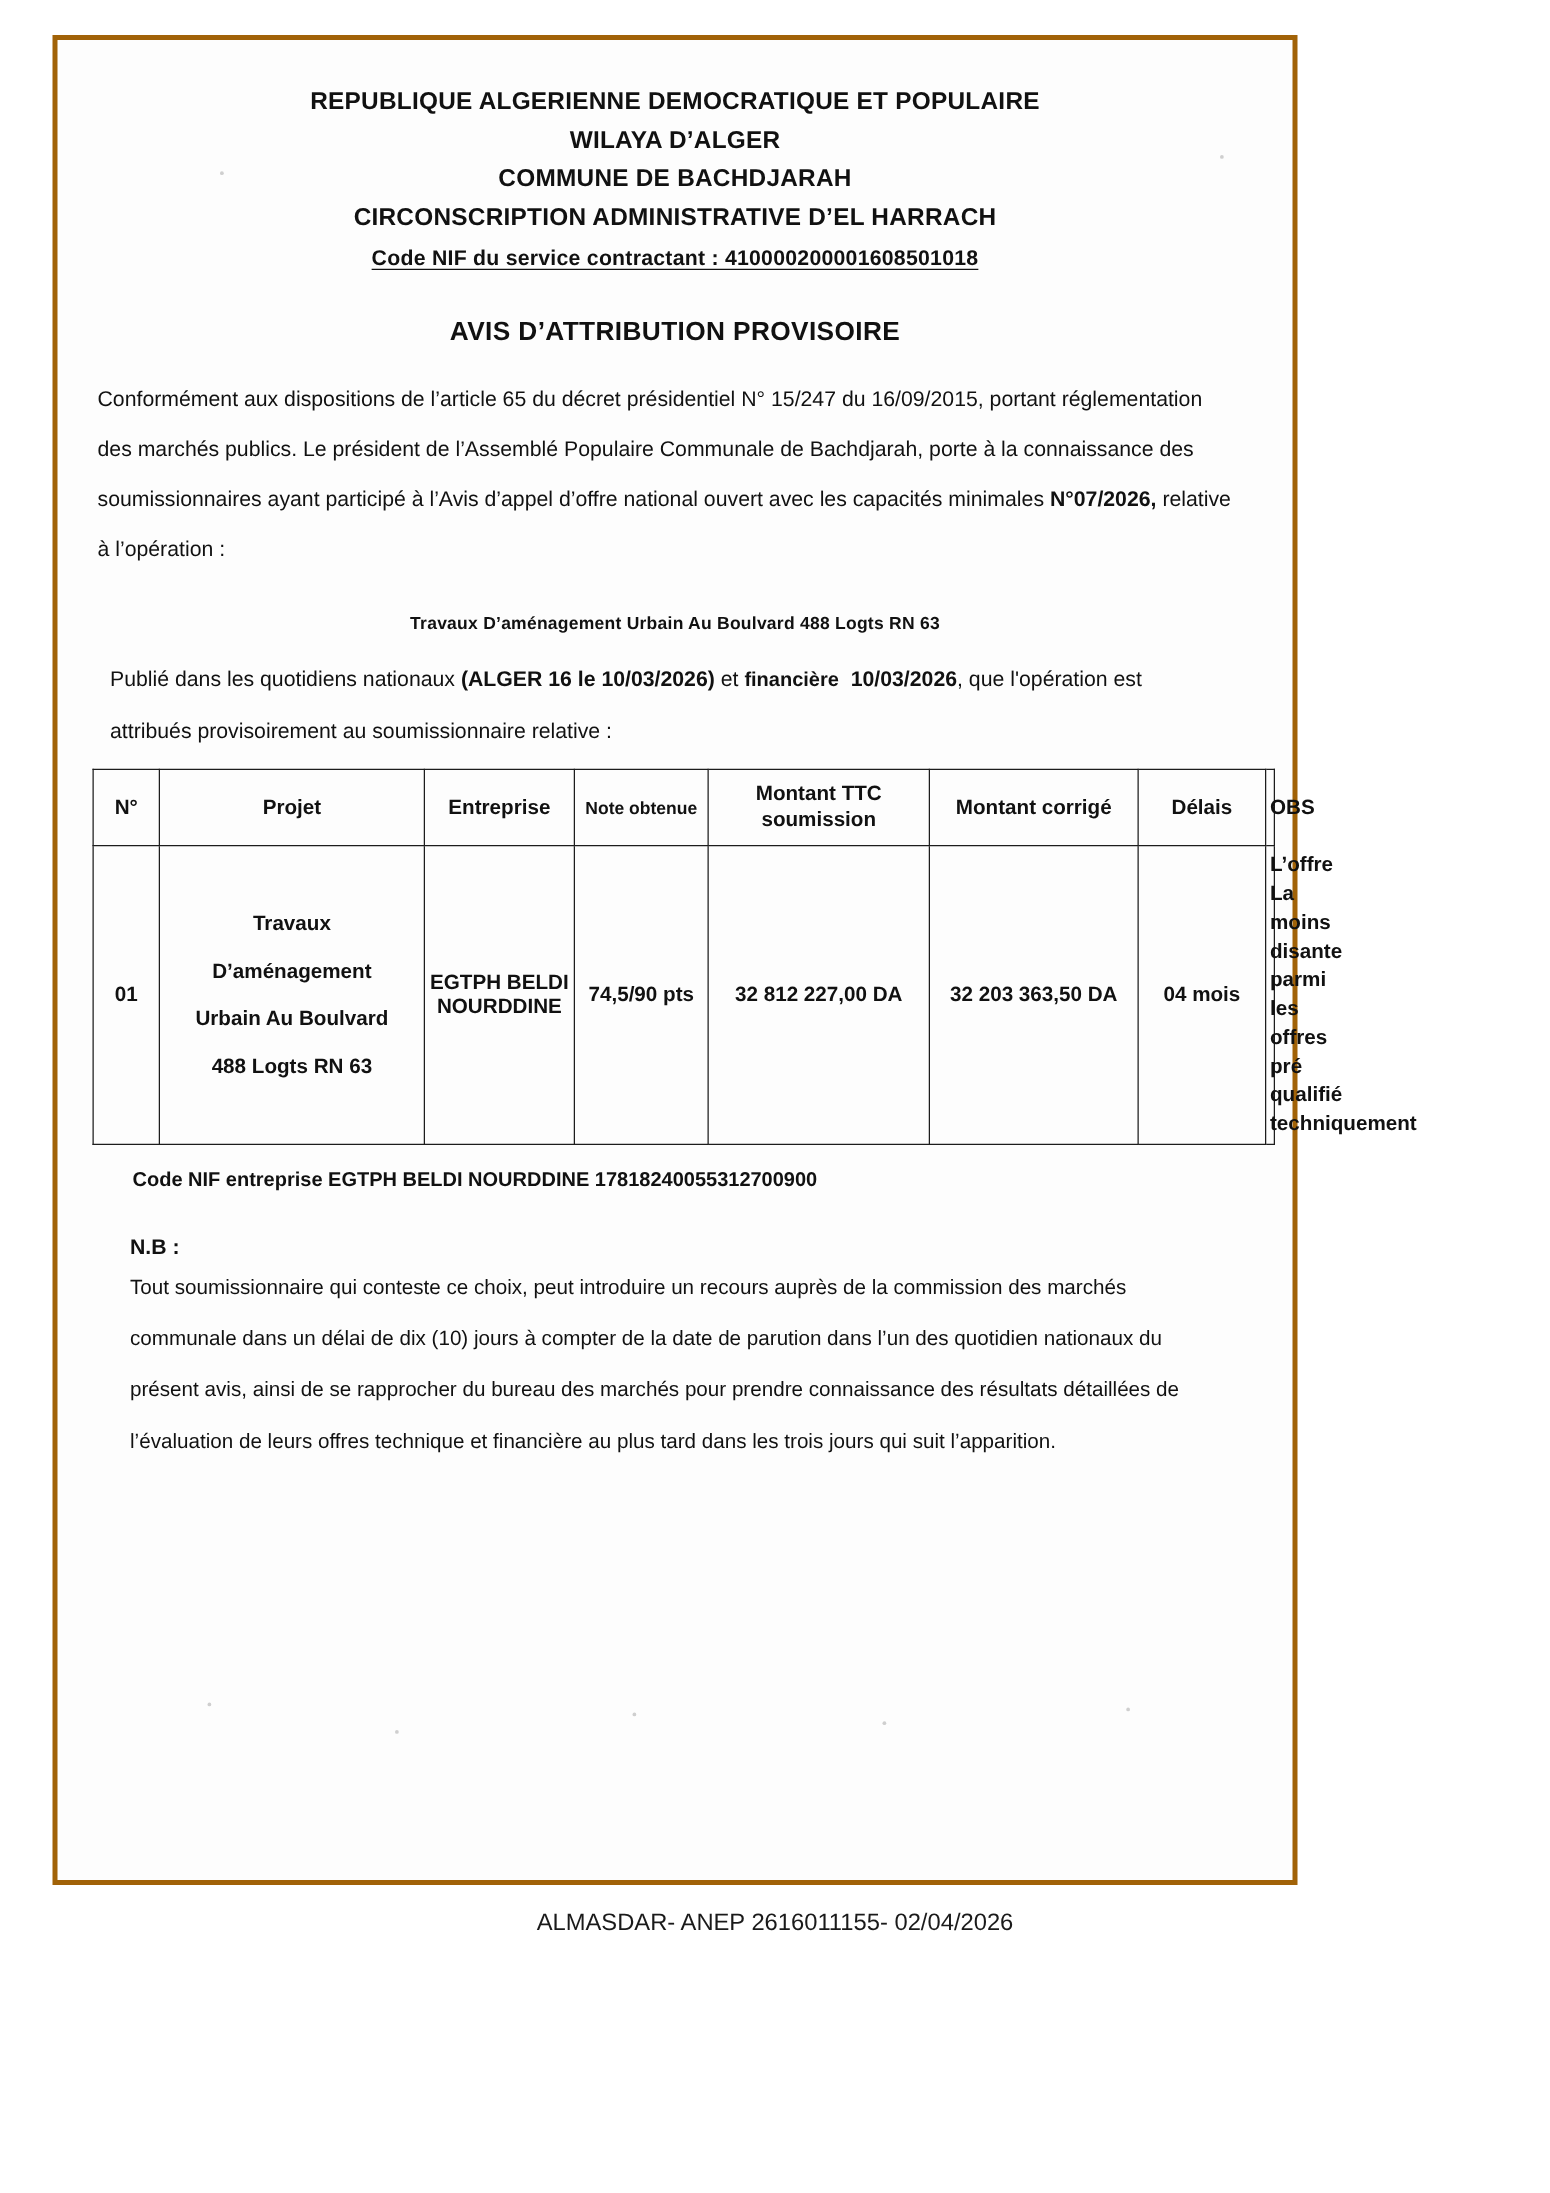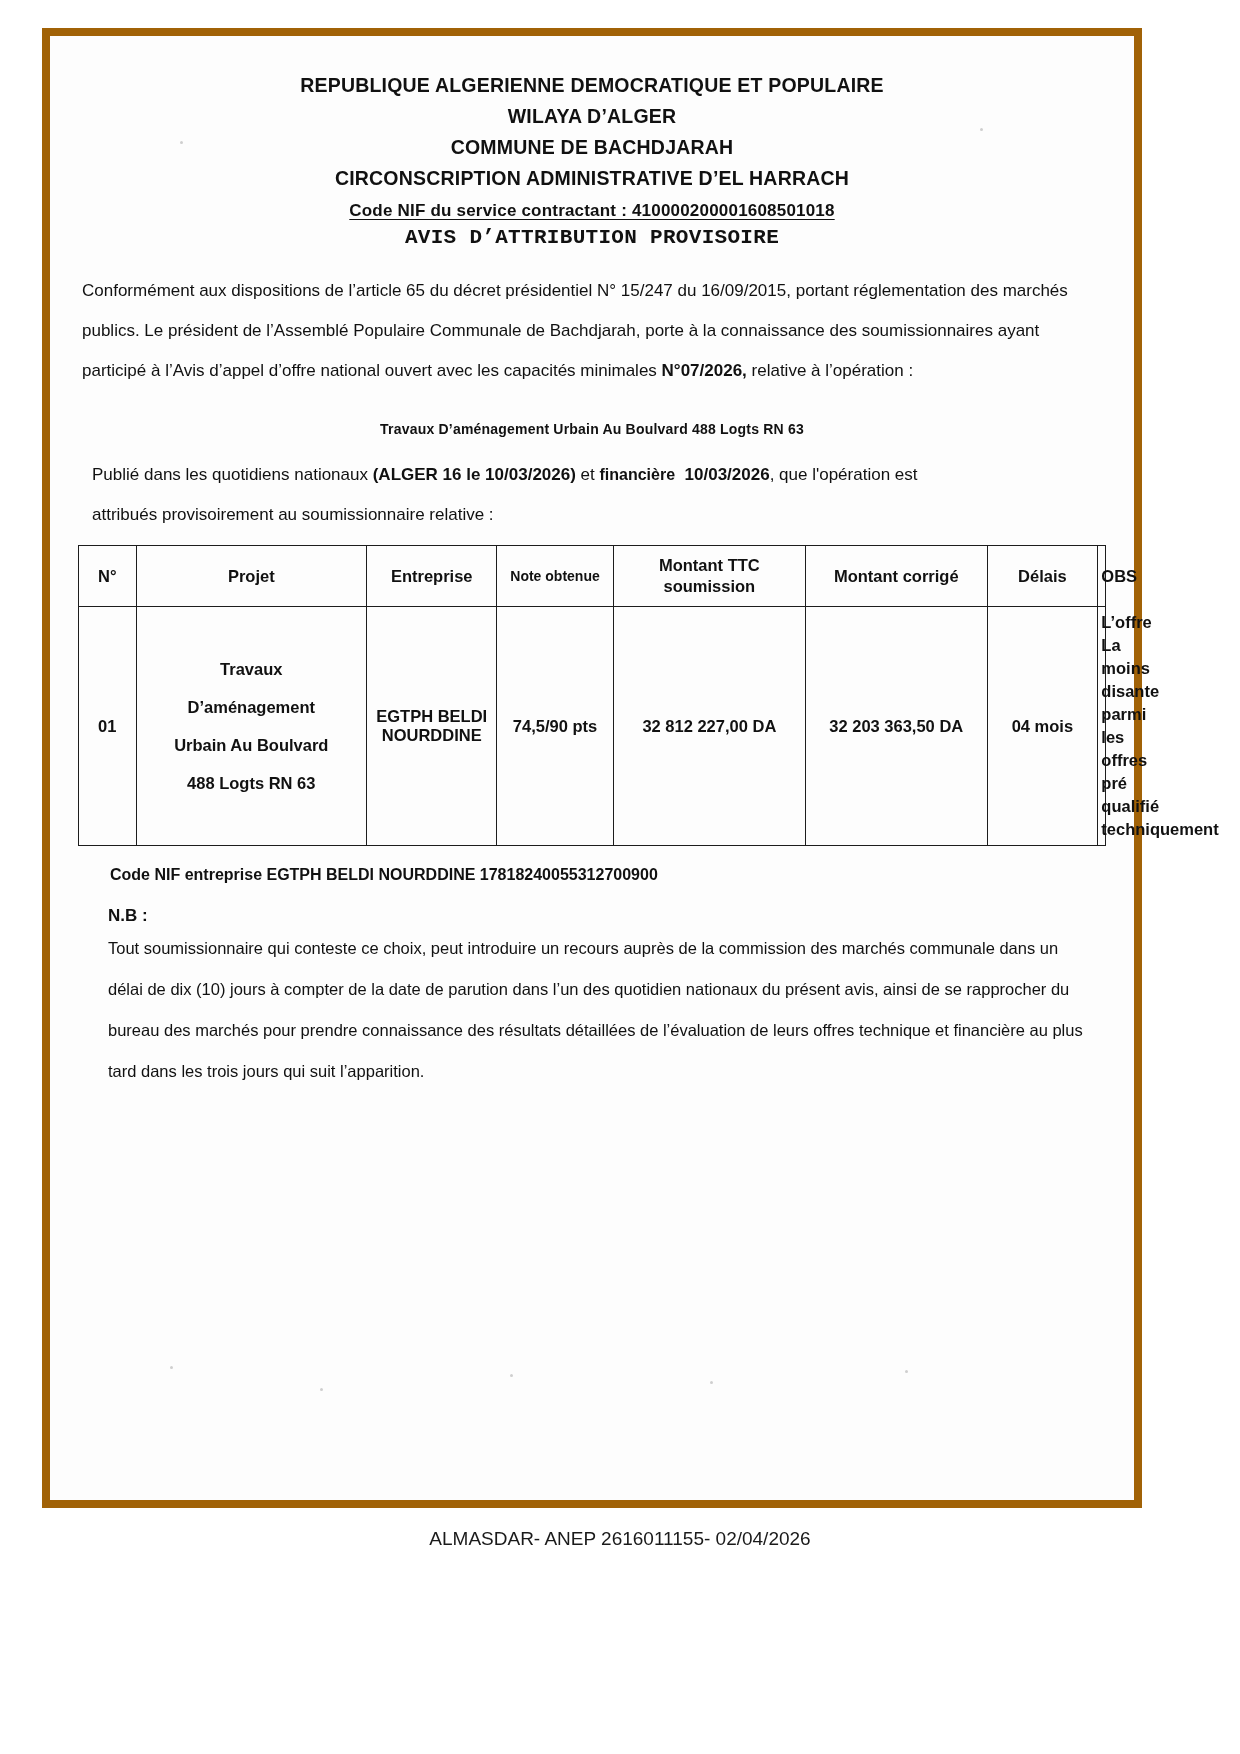--- a/index.html
+++ b/index.html
@@ -14,23 +14,23 @@
     color: #111111;
     position: relative;
     overflow: hidden;
   }
 
   
   .page-frame {
     position: absolute;
     left: 42px;
     top: 28px;
-    width: 1100px;
+    width: 996px;
     height: 1480px;
-    border: 8px solid #a16207;
+    border: 4px solid #a16207;
     box-sizing: border-box;
     background: #fdfdfd;
   }
 
   .page-inner {
     padding: 34px 28px 0 28px;
     box-sizing: border-box;
     height: 100%;
   }
 
@@ -50,22 +50,22 @@
     line-height: 30px;
     text-decoration: underline;
     text-underline-offset: 3px;
     margin-top: 2px;
   }
 
   .avis-title {
     text-align: center;
     font-size: 21px;
     font-weight: bold;
+    margin-top: 32px;
     letter-spacing: 0.3px;
-    font-family: Liberation Mono, monospace;
   }
 
   
   .intro {
     margin-top: 22px;
     font-size: 17px;
     line-height: 40px;
     text-align: left;
     padding: 0 14px 0 4px;
   }
@@ -146,21 +146,21 @@
     font-size: 16px;
     font-weight: bold;
     margin-top: 20px;
     padding-left: 32px;
   }
 
   
   .nb-label {
     font-size: 17px;
     font-weight: bold;
-    margin-top: 22px;
+    margin-top: 34px;
     padding-left: 30px;
   }
   .nb-body {
     font-size: 16.5px;
     line-height: 41px;
     padding: 0 18px 0 30px;
     margin-top: 2px;
   }
 
   

